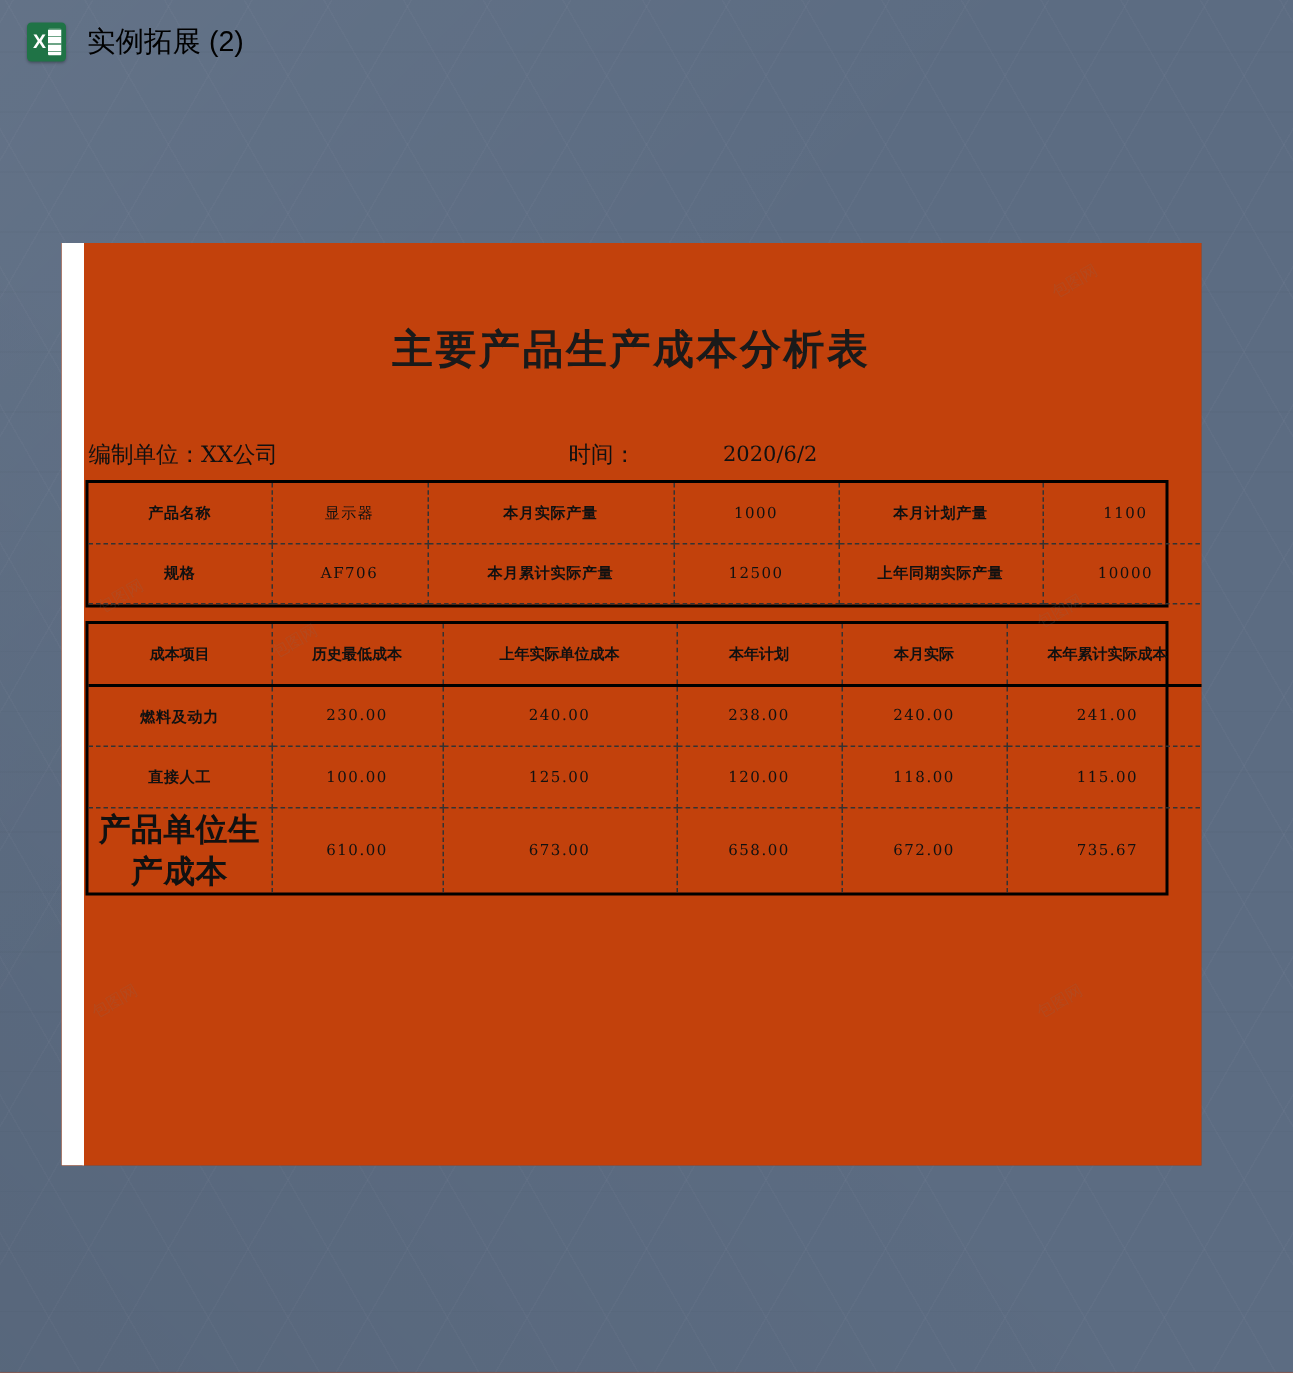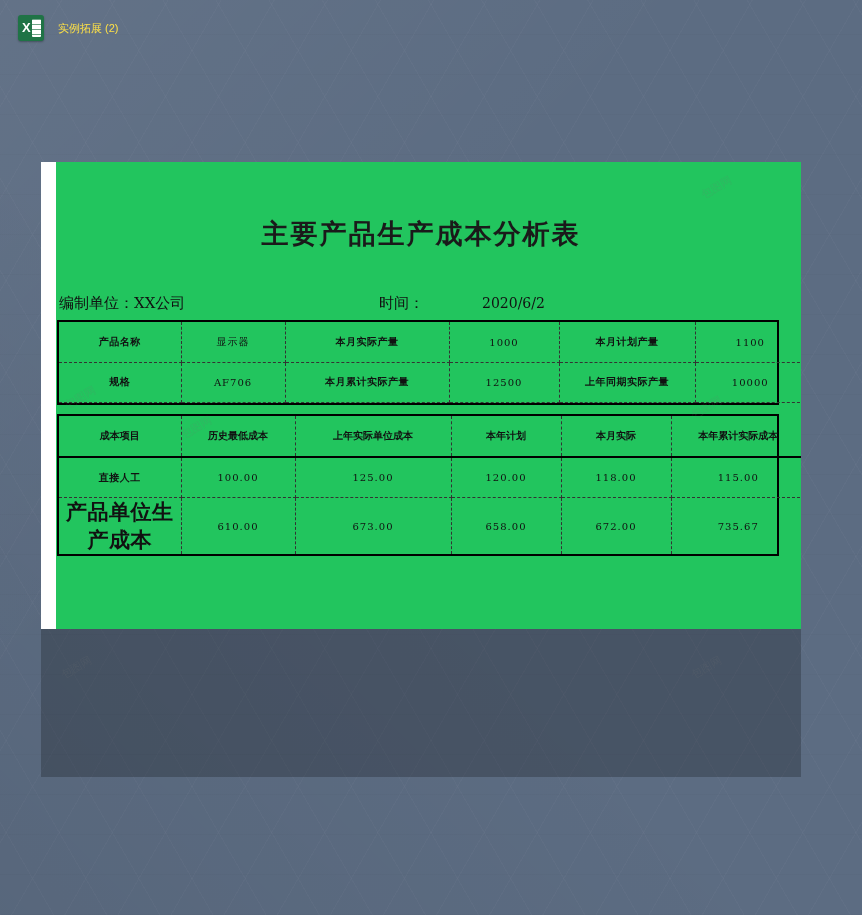--- a/index.html
+++ b/index.html
@@ -70,42 +70,42 @@
   .xls-icon .xmark {
     position: absolute;
     left: 4px;
     top: 5px;
     font-size: 13px;
     line-height: 16px;
     font-weight: bold;
     color: #fff;
   }
   .titlebar-title {
-    color: #fde047;
-    font-size: 11px;
+    color: #000000;
+    font-size: 19px;
     margin-left: 14px;
     font-family: "Liberation Sans", "DejaVu Sans", sans-serif;
   }
   .doc-shadow {
     position: absolute;
     left: 41px;
     top: 162px;
     width: 760px;
     height: 615px;
     background: rgba(0,0,0,0.22);
     filter: blur(0px);
     z-index: 1;
   }
   .doc {
     position: absolute;
     left: 41px;
     top: 162px;
     width: 760px;
-    height: 467px;
-    background: #22c55e;
+    height: 615px;
+    background: #c2410c;
     z-index: 2;
     box-sizing: border-box;
     padding: 0;
     overflow: hidden;
   }
   .sheet-inner {
     position: absolute;
     left: 16px;
     top: 10px;
     width: 728px;
@@ -306,20 +306,28 @@
         <tbody>
           <tr>
             <td class="hdr-cell hdr-sep">成本项目</td>
             <td class="hdr-cell hdr-sep">历史最低成本</td>
             <td class="hdr-cell hdr-sep">上年实际单位成本</td>
             <td class="hdr-cell hdr-sep">本年计划</td>
             <td class="hdr-cell hdr-sep">本月实际</td>
             <td class="hdr-cell hdr-sep">本年累计实际成本</td>
           </tr>
           <tr>
+            <td class="lbl rowsep">燃料及动力</td>
+            <td class="num rowsep">230.00</td>
+            <td class="num rowsep">240.00</td>
+            <td class="num rowsep">238.00</td>
+            <td class="num rowsep">240.00</td>
+            <td class="num rowsep">241.00</td>
+          </tr>
+          <tr>
             <td class="lbl rowsep">直接人工</td>
             <td class="num rowsep">100.00</td>
             <td class="num rowsep">125.00</td>
             <td class="num rowsep">120.00</td>
             <td class="num rowsep">118.00</td>
             <td class="num rowsep">115.00</td>
           </tr>
           <tr>
             <td class="lbl" style="font-size:21px;">产品单位生产成本</td>
             <td class="num">610.00</td>

